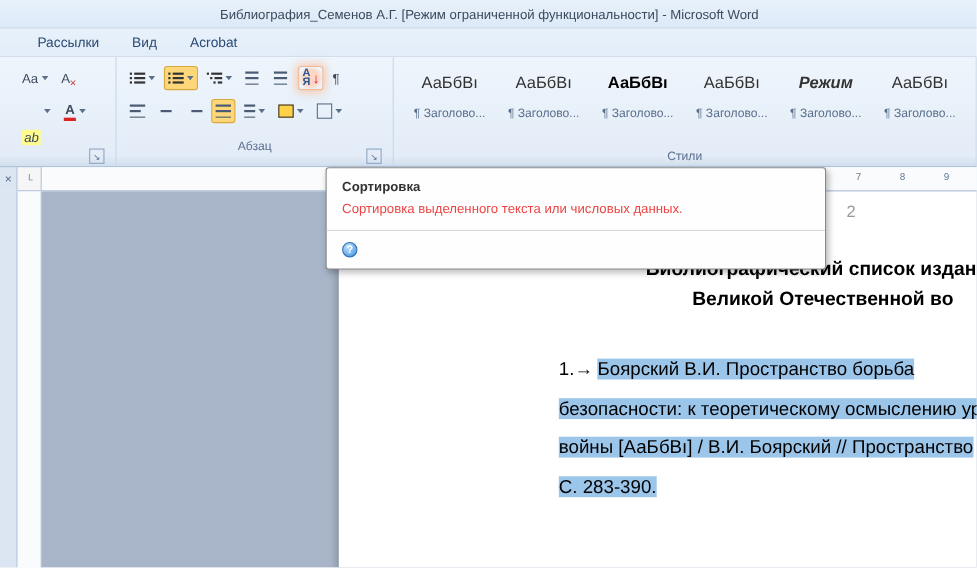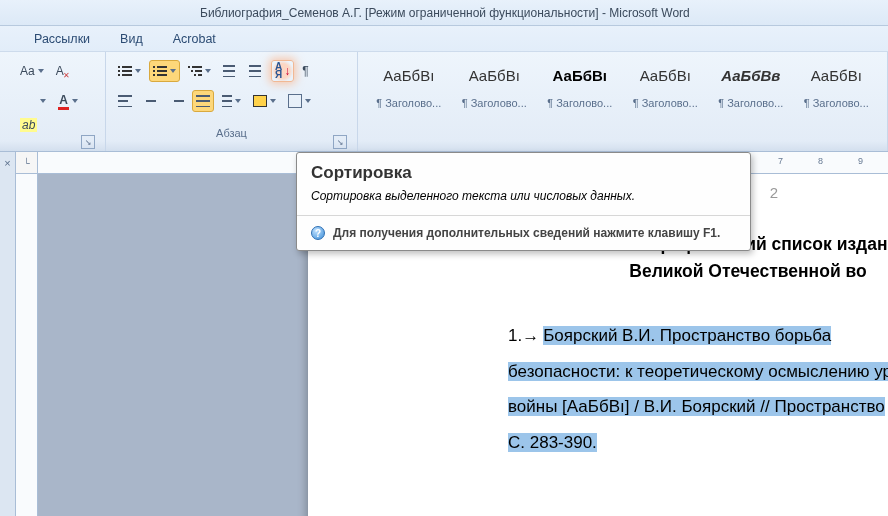--- a/index.html
+++ b/index.html
@@ -242,26 +242,25 @@
     border: 1px solid #8a8a8a;
     border-radius: 3px;
     box-shadow: 2px 3px 6px rgba(0,0,0,0.25);
     z-index: 50;
     font-size: 12px;
     color: #333;
   }
   .tooltip .tt-title {
     font-weight: bold;
     padding: 10px 14px 4px 14px;
-    font-size: 17px;
+    font-size: 12px;
   }
   .tooltip .tt-body {
     padding: 2px 14px 12px 14px;
-    color: #000000;
-    font-style: italic;
+    color: #ef4444;
   }
   .tooltip .tt-footer {
     border-top: 1px solid #d7d7d7;
     padding: 10px 14px;
     display: flex;
     align-items: center;
     gap: 8px;
     font-weight: bold;
     color: #444;
   }
@@ -475,36 +474,36 @@
       </div>
       <div class="style-item">
         <div class="style-sample bold">АаБбВı</div>
         <div class="style-caption">¶ Заголово...</div>
       </div>
       <div class="style-item">
         <div class="style-sample">АаБбВı</div>
         <div class="style-caption">¶ Заголово...</div>
       </div>
       <div class="style-item">
-        <div class="style-sample italic">АаБбВв</div>
+        <div class="style-sample italic">Режим</div>
         <div class="style-caption">¶ Заголово...</div>
       </div>
       <div class="style-item">
         <div class="style-sample">АаБбВı</div>
         <div class="style-caption">¶ Заголово...</div>
       </div>
     </div>
+    <div class="ribbon-label">Стили</div>
   </div>
 
   <div class="tooltip">
     <div class="tt-title">Сортировка</div>
     <div class="tt-body">Сортировка выделенного текста или числовых данных.</div>
     <div class="tt-footer">
       <span class="help-icon">?</span>
-      <span>Для получения дополнительных сведений нажмите клавишу F1.</span>
     </div>
   </div>
 </div>
 
 <div class="under-ribbon">
   <div class="close-pane">×</div>
   <div class="ruler-corner">
     <span>└</span>
   </div>
   <div class="h-ruler">

